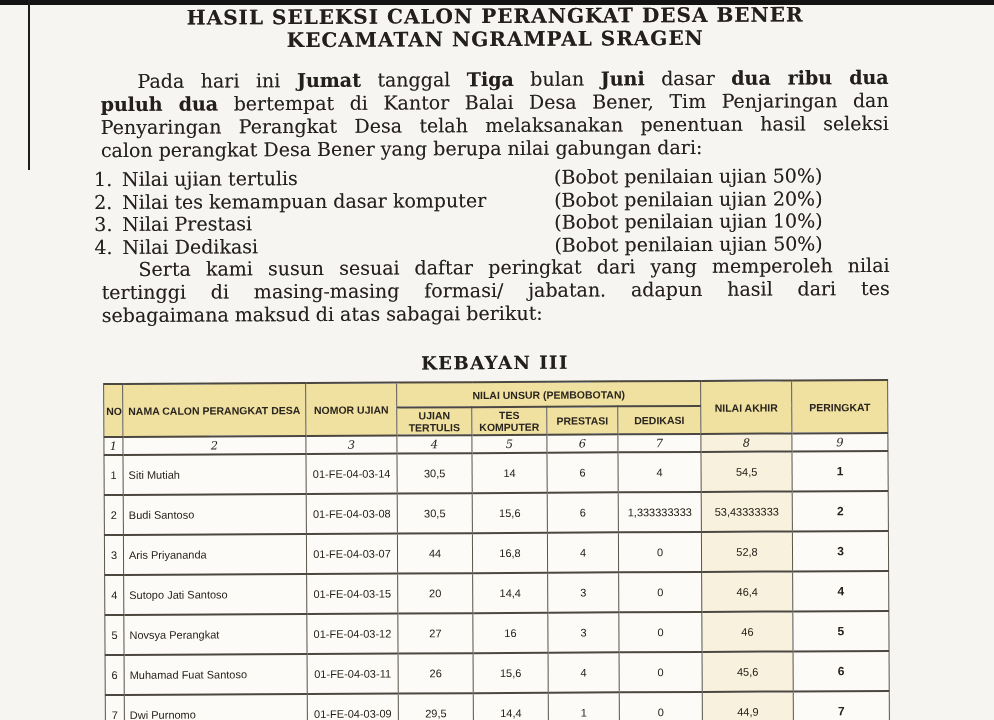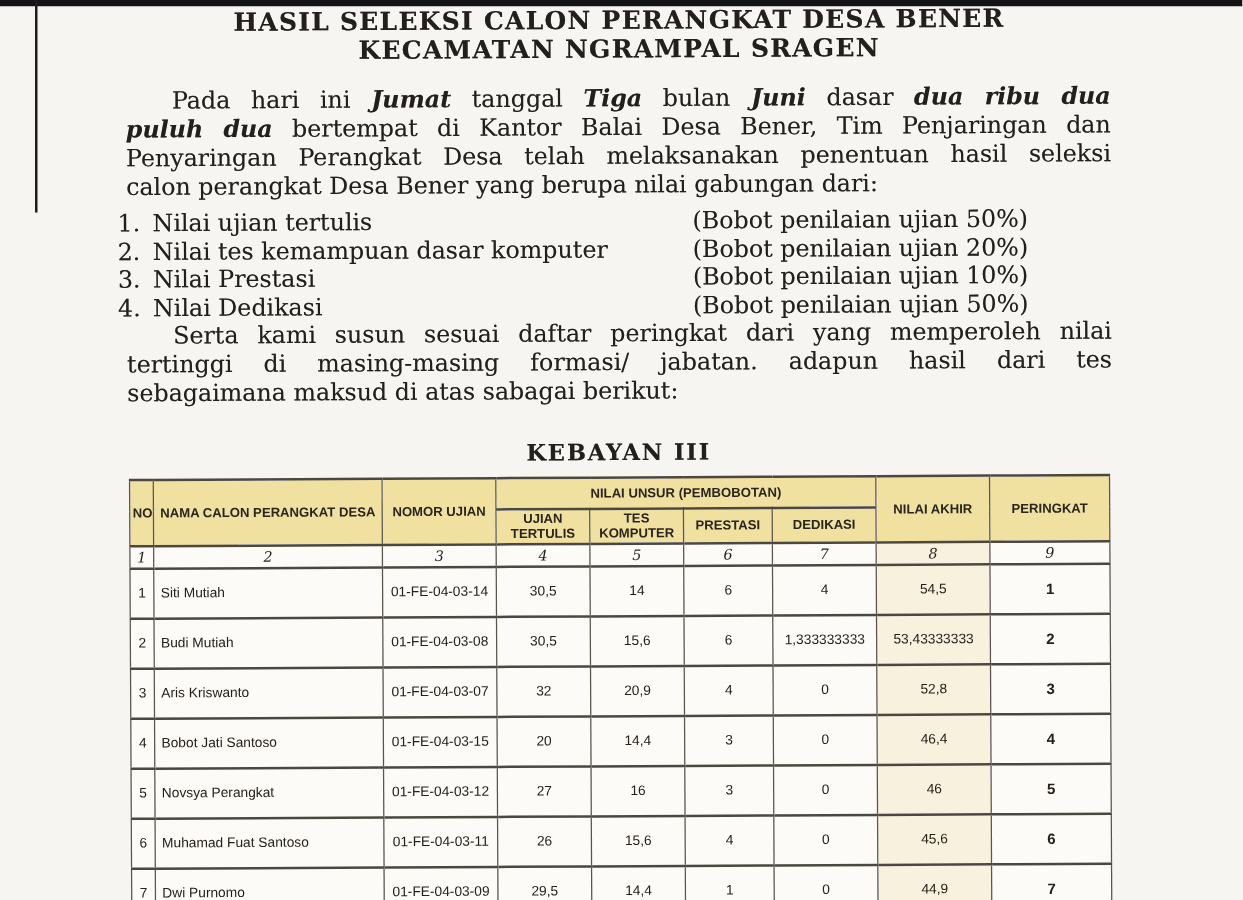--- a/index.html
+++ b/index.html
@@ -17,21 +17,21 @@
   .doc-title{position:absolute;top:5px;left:0;width:994px;text-align:center;
     font-weight:bold;font-size:20px;line-height:23px;letter-spacing:1px;
     text-shadow:0 0 .5px rgba(30,25,20,.55);}
   .body-text{font-size:19px;line-height:23px;text-shadow:0 0 .4px rgba(30,25,20,.45);}
   .para{position:absolute;left:102px;width:788px;}
   .p1{top:68px;}
   .p2{top:256px;}
   .jline{text-align:justify;text-align-last:justify;white-space:normal;}
   .jlast{text-align:left;text-align-last:left;}
   .indent{display:inline-block;width:37px;}
-  .bi{font-weight:bold;font-style:italic;}
+  .bi{font-weight:bold;}
   .criteria{position:absolute;left:95px;top:166px;width:799px;}
   .crit-row{display:grid;grid-template-columns:28px 432px 1fr;line-height:22.5px;}
   .crit-num{text-align:left;}
   .section-title{position:absolute;top:352px;left:103px;width:784px;text-align:center;
     font-weight:bold;font-size:18px;letter-spacing:1.5px;
     text-shadow:0 0 .5px rgba(30,25,20,.5);}
   
   .tbl-wrap{position:absolute;top:381px;left:103px;width:784px;}
   table{border-collapse:collapse;table-layout:fixed;width:784px;
     font-family:"Liberation Sans","DejaVu Sans",sans-serif;}
@@ -146,43 +146,43 @@
           <td>01-FE-04-03-14</td>
           <td>30,5</td>
           <td>14</td>
           <td>6</td>
           <td>4</td>
           <td class="finalcol">54,5</td>
           <td class="rank">1</td>
         </tr>
         <tr class="drow">
           <td>2</td>
-          <td class="name">Budi Mutiah</td>
+          <td class="name">Budi Santoso</td>
           <td>01-FE-04-03-08</td>
           <td>30,5</td>
           <td>15,6</td>
           <td>6</td>
           <td>1,333333333</td>
           <td class="finalcol">53,43333333</td>
           <td class="rank">2</td>
         </tr>
         <tr class="drow">
           <td>3</td>
-          <td class="name">Aris Kriswanto</td>
+          <td class="name">Aris Priyananda</td>
           <td>01-FE-04-03-07</td>
-          <td>32</td>
-          <td>20,9</td>
+          <td>44</td>
+          <td>16,8</td>
           <td>4</td>
           <td>0</td>
           <td class="finalcol">52,8</td>
           <td class="rank">3</td>
         </tr>
         <tr class="drow">
           <td>4</td>
-          <td class="name">Bobot Jati Santoso</td>
+          <td class="name">Sutopo Jati Santoso</td>
           <td>01-FE-04-03-15</td>
           <td>20</td>
           <td>14,4</td>
           <td>3</td>
           <td>0</td>
           <td class="finalcol">46,4</td>
           <td class="rank">4</td>
         </tr>
         <tr class="drow">
           <td>5</td>

